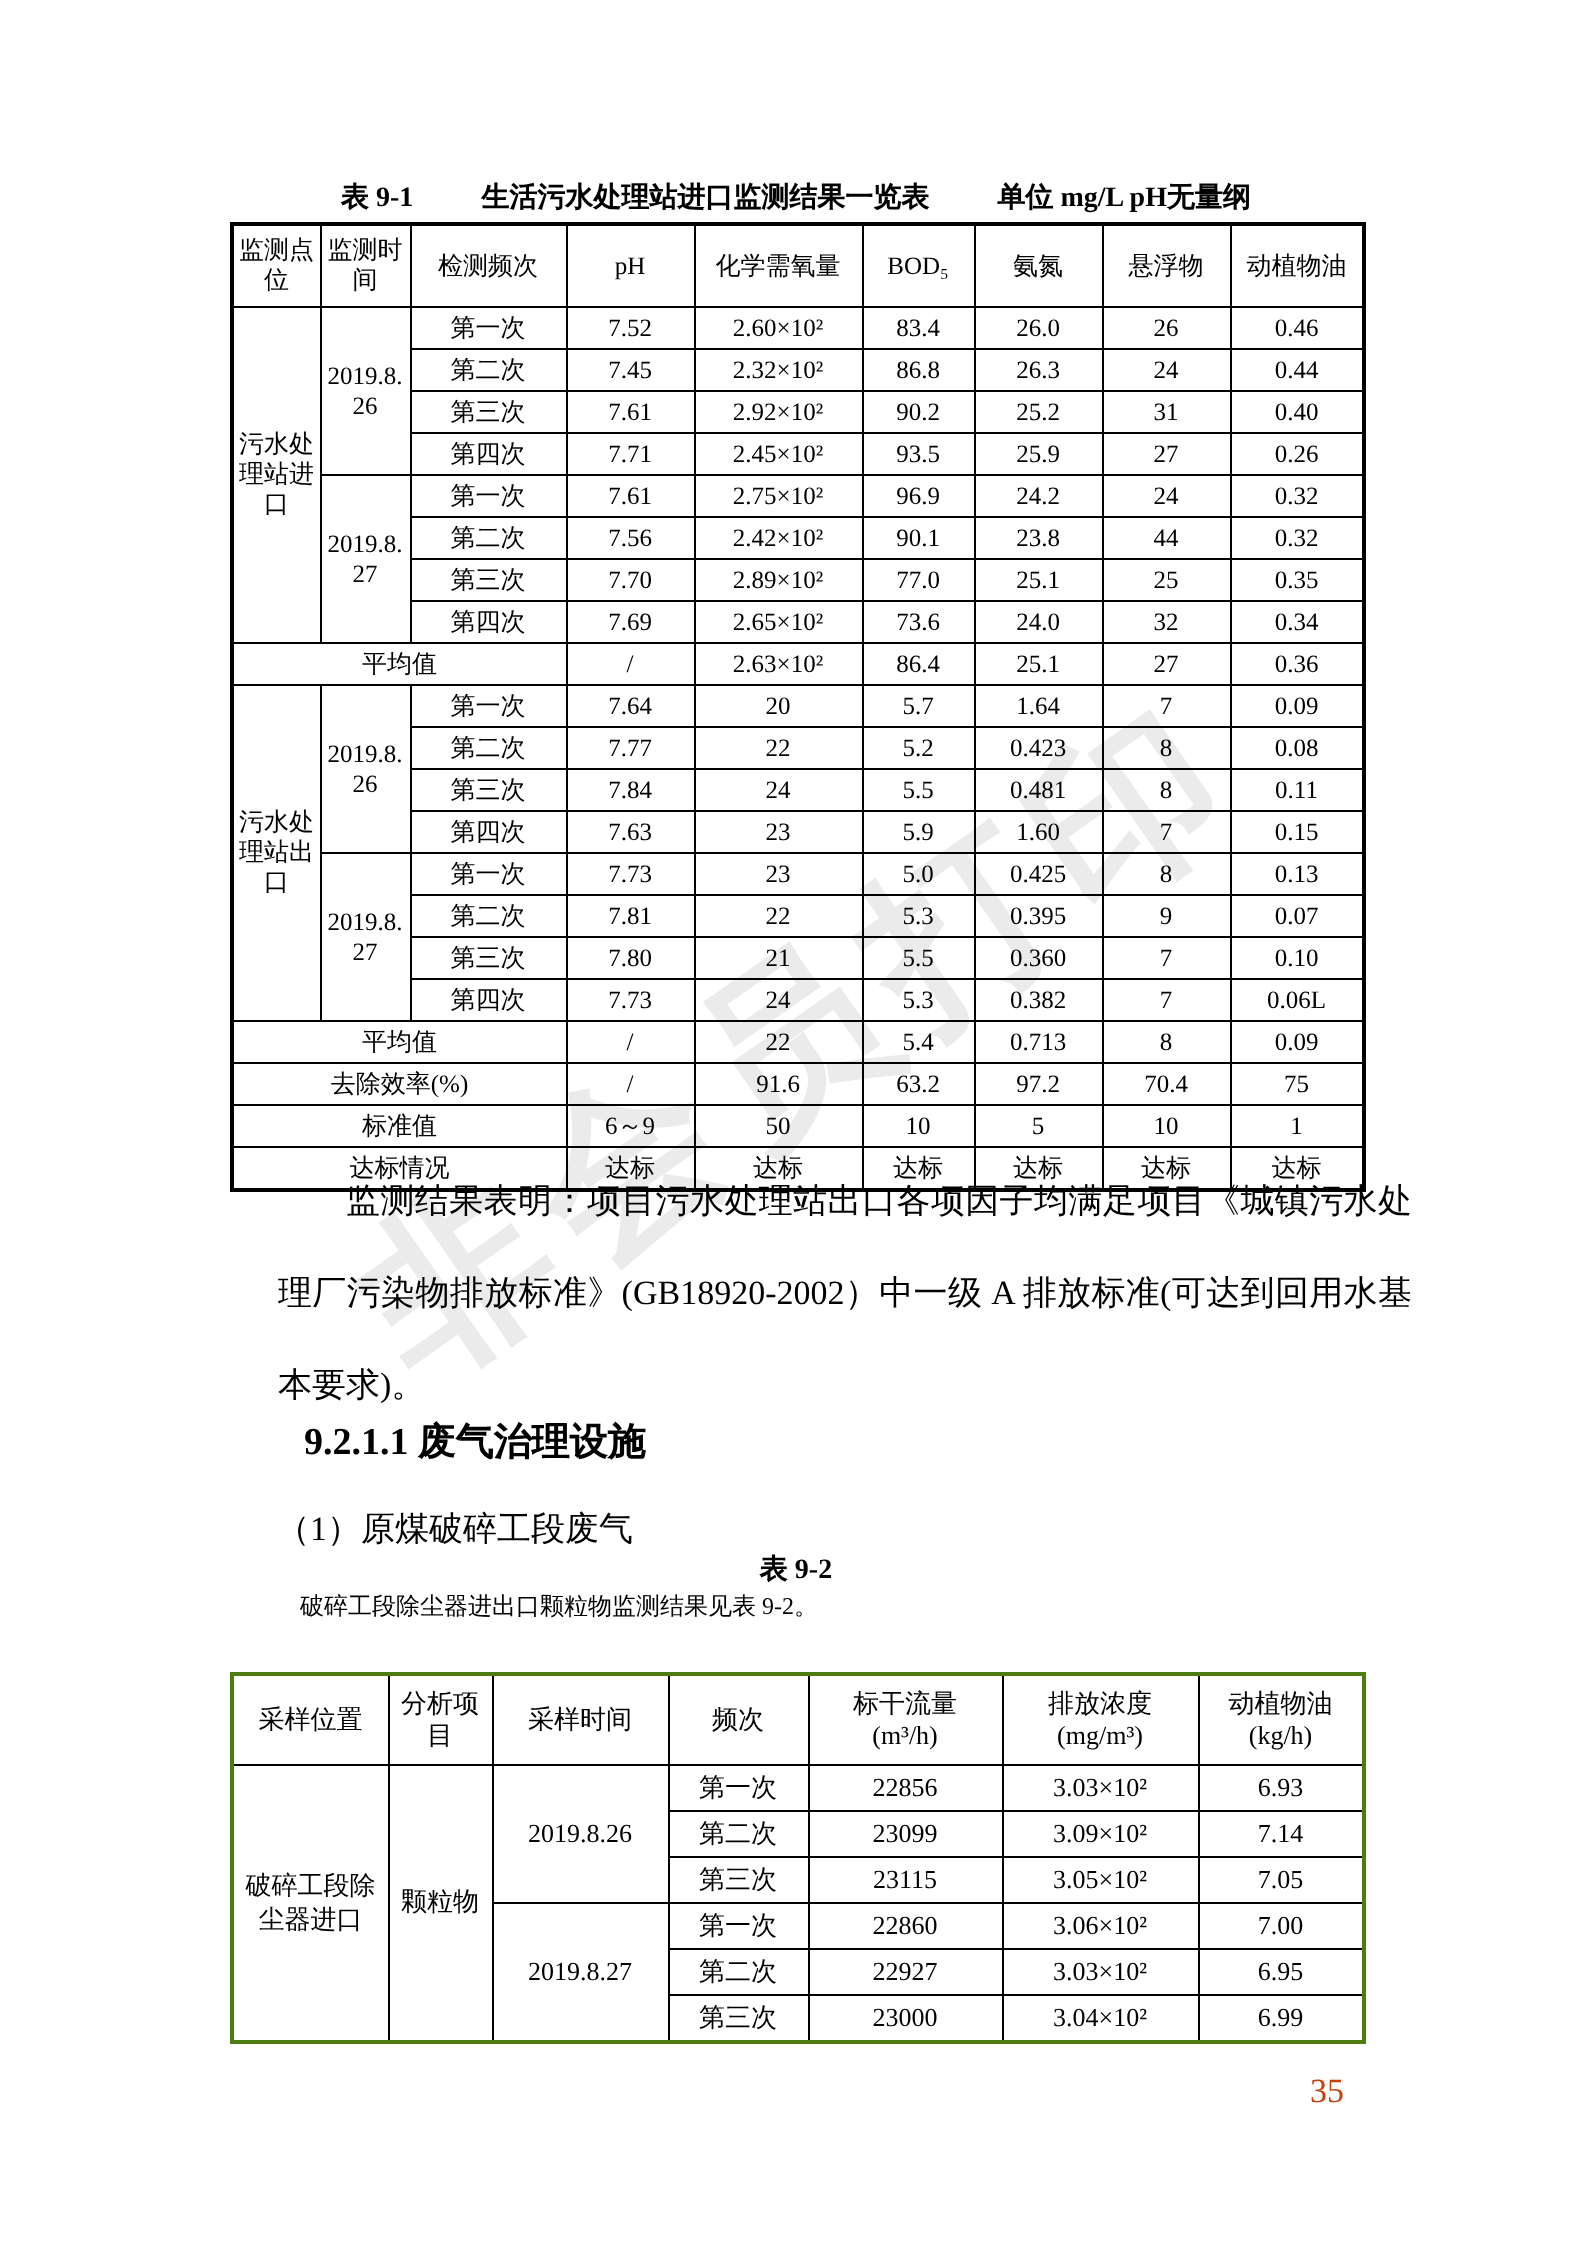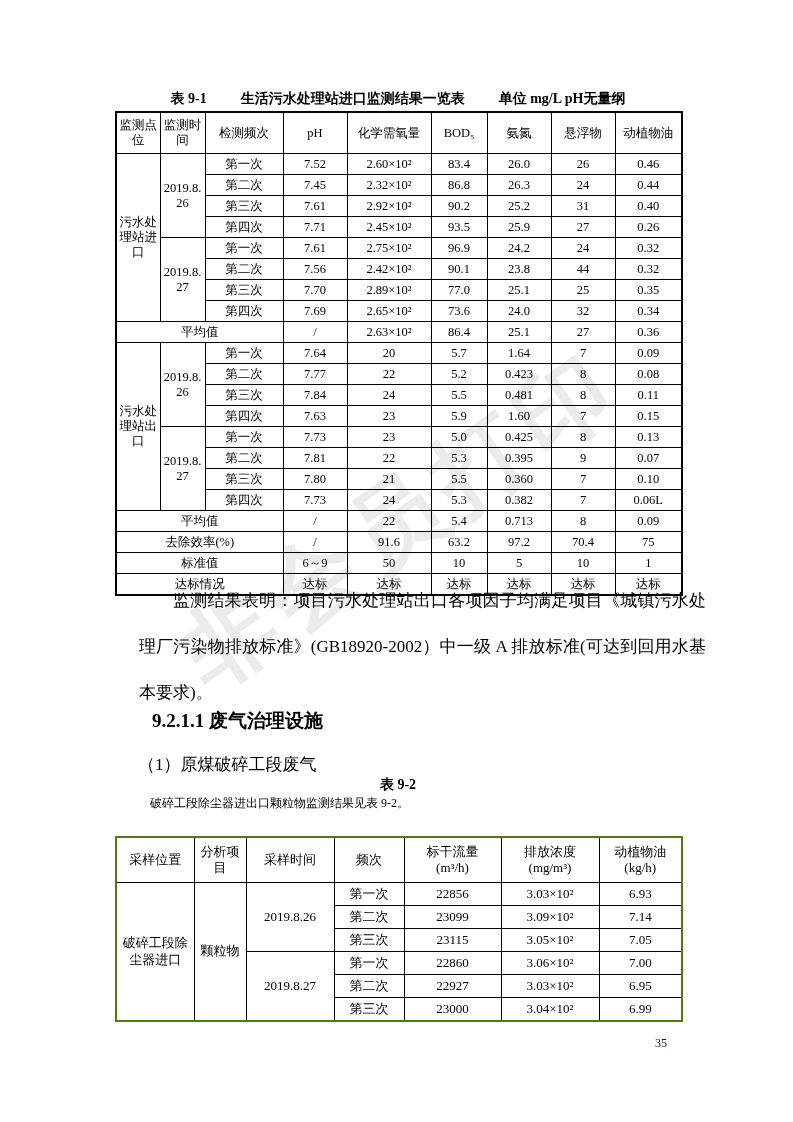--- a/index.html
+++ b/index.html
@@ -21,21 +21,21 @@
   #t1 td.date{word-break:break-all;}
   #t2{top:836px;width:566px;font-size:13px;border:2px solid #4d7c0f;}
   #t2 td{border:1px solid #000;height:22px;text-align:center;vertical-align:middle;
         padding:0 2px;line-height:1.25;overflow:hidden;}
   #t2 thead td{height:44px;white-space:pre-line;}
   .para{position:absolute;left:115px;top:578px;width:567px;font-size:17px;
         line-height:46px;text-align:justify;text-indent:2em;margin-left:24px;}
   .heading1{position:absolute;left:152px;top:708px;font-size:19px;font-weight:bold;text-align:center;}
   .subitem{position:absolute;left:138px;top:753px;font-size:17px;}
   .leadtext{position:absolute;left:150px;top:795px;font-size:12px;}
-  .pagenum{position:absolute;left:655px;top:1036px;font-size:12px;color:#0f172a;}
+  .pagenum{position:absolute;left:655px;top:1036px;font-size:17px;color:#c2410c;}
 </style>
 </head>
 <body>
 
 <div class="page">
 
   <div class="watermark">非会员打印</div>
 
   <div class="caption" id="cap1">
     <span>表 9-1</span>

